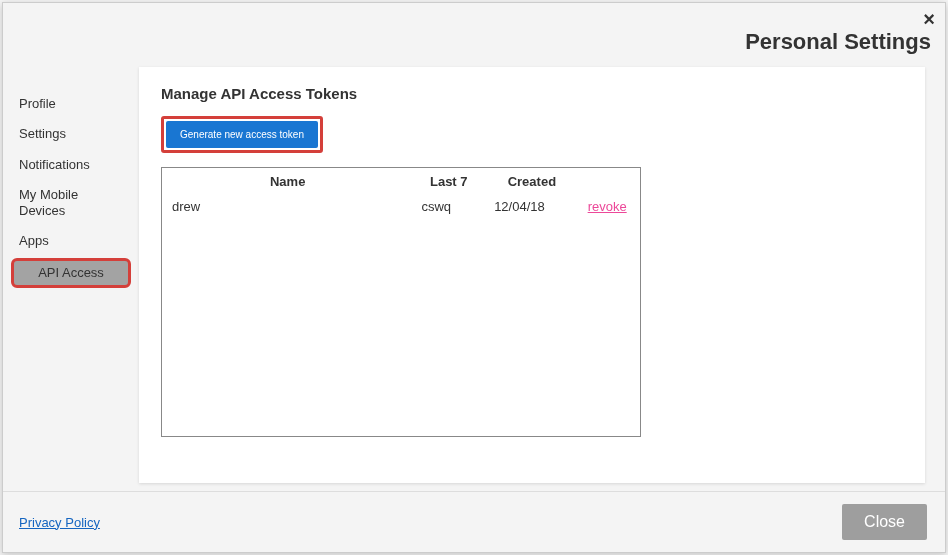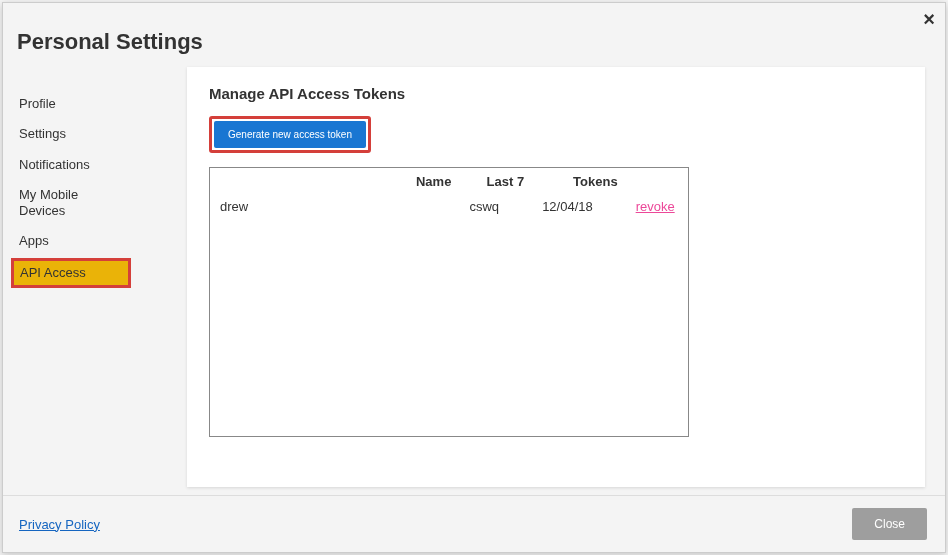--- a/index.html
+++ b/index.html
@@ -24,48 +24,49 @@
     color: #333;
     cursor: pointer;
     line-height: 1;
   }
 
   .modal-title {
     padding: 26px 14px 8px 14px;
     font-size: 22px;
     font-weight: bold;
     color: #333;
+    text-align: right;
   }
 
   .body-row {
     display: flex;
     flex: 1 1 auto;
     padding-left: 2px;
-    gap: 48px;
   }
 
   .sidebar {
     width: 130px;
     padding-top: 26px;
     flex: 0 0 auto;
   }
   .sidebar-item {
     display: block;
     padding: 7px 8px 7px 14px;
     font-size: 13px;
     color: #333;
     cursor: pointer;
     line-height: 1.25;
   }
   .api-hl {
     border: 3px solid #d43f3a;
-    border-radius: 0;
+    border-radius: 6px;
     margin: 1px 4px 1px 6px;
     padding: 4px 6px 4px 6px;
-    background: #eab308;
+    background: #a3a3a3;
+    text-align: center;
   }
 
   .content-panel {
     flex: 1 1 auto;
     background: #fff;
     margin: 4px 20px 0 4px;
     box-shadow: 0 1px 3px rgba(0,0,0,0.12);
     padding: 18px 36px 22px 22px;
   }
 
@@ -98,21 +99,21 @@
     height: 270px;
     width: 480px;
   }
   table.tokens {
     width: 100%;
     border-collapse: collapse;
     font-size: 13px;
     color: #333;
   }
   table.tokens th {
-    text-align: right;
+    text-align: center;
     font-weight: bold;
     padding: 6px 8px 6px 10px;
   }
   table.tokens td {
     padding: 4px 8px 6px 10px;
     vertical-align: top;
   }
   table.tokens .col-name   { width: 240px; }
   table.tokens .col-last4  { width: 70px; }
   table.tokens .col-created{ width: 90px; }
@@ -135,21 +136,21 @@
   .footer .privacy {
     color: #1565c0;
     text-decoration: underline;
     font-size: 13px;
     cursor: pointer;
   }
   .close-btn {
     background: #9e9e9e;
     color: #fff;
     border: none;
-    font-size: 12px;
+    font-size: 16px;
     padding: 9px 22px;
     border-radius: 2px;
     cursor: pointer;
   }
 </style>
 </head>
 <body>
 
 <div class="modal">
 
@@ -174,21 +175,21 @@
       <div class="gen-btn-wrap">
         <button class="gen-btn">Generate new access token</button>
       </div>
 
       <div class="token-table-wrap">
         <table class="tokens">
           <thead>
             <tr>
               <th class="col-name">Name</th>
               <th class="col-last4">Last 7</th>
-              <th class="col-created">Tokens</th>
+              <th class="col-created">Created</th>
               <th class="col-action"></th>
             </tr>
           </thead>
           <tbody>
             <tr>
               <td>drew</td>
               <td>cswq</td>
               <td>12/04/18</td>
               <td><a class="revoke-link">revoke</a></td>
             </tr>

